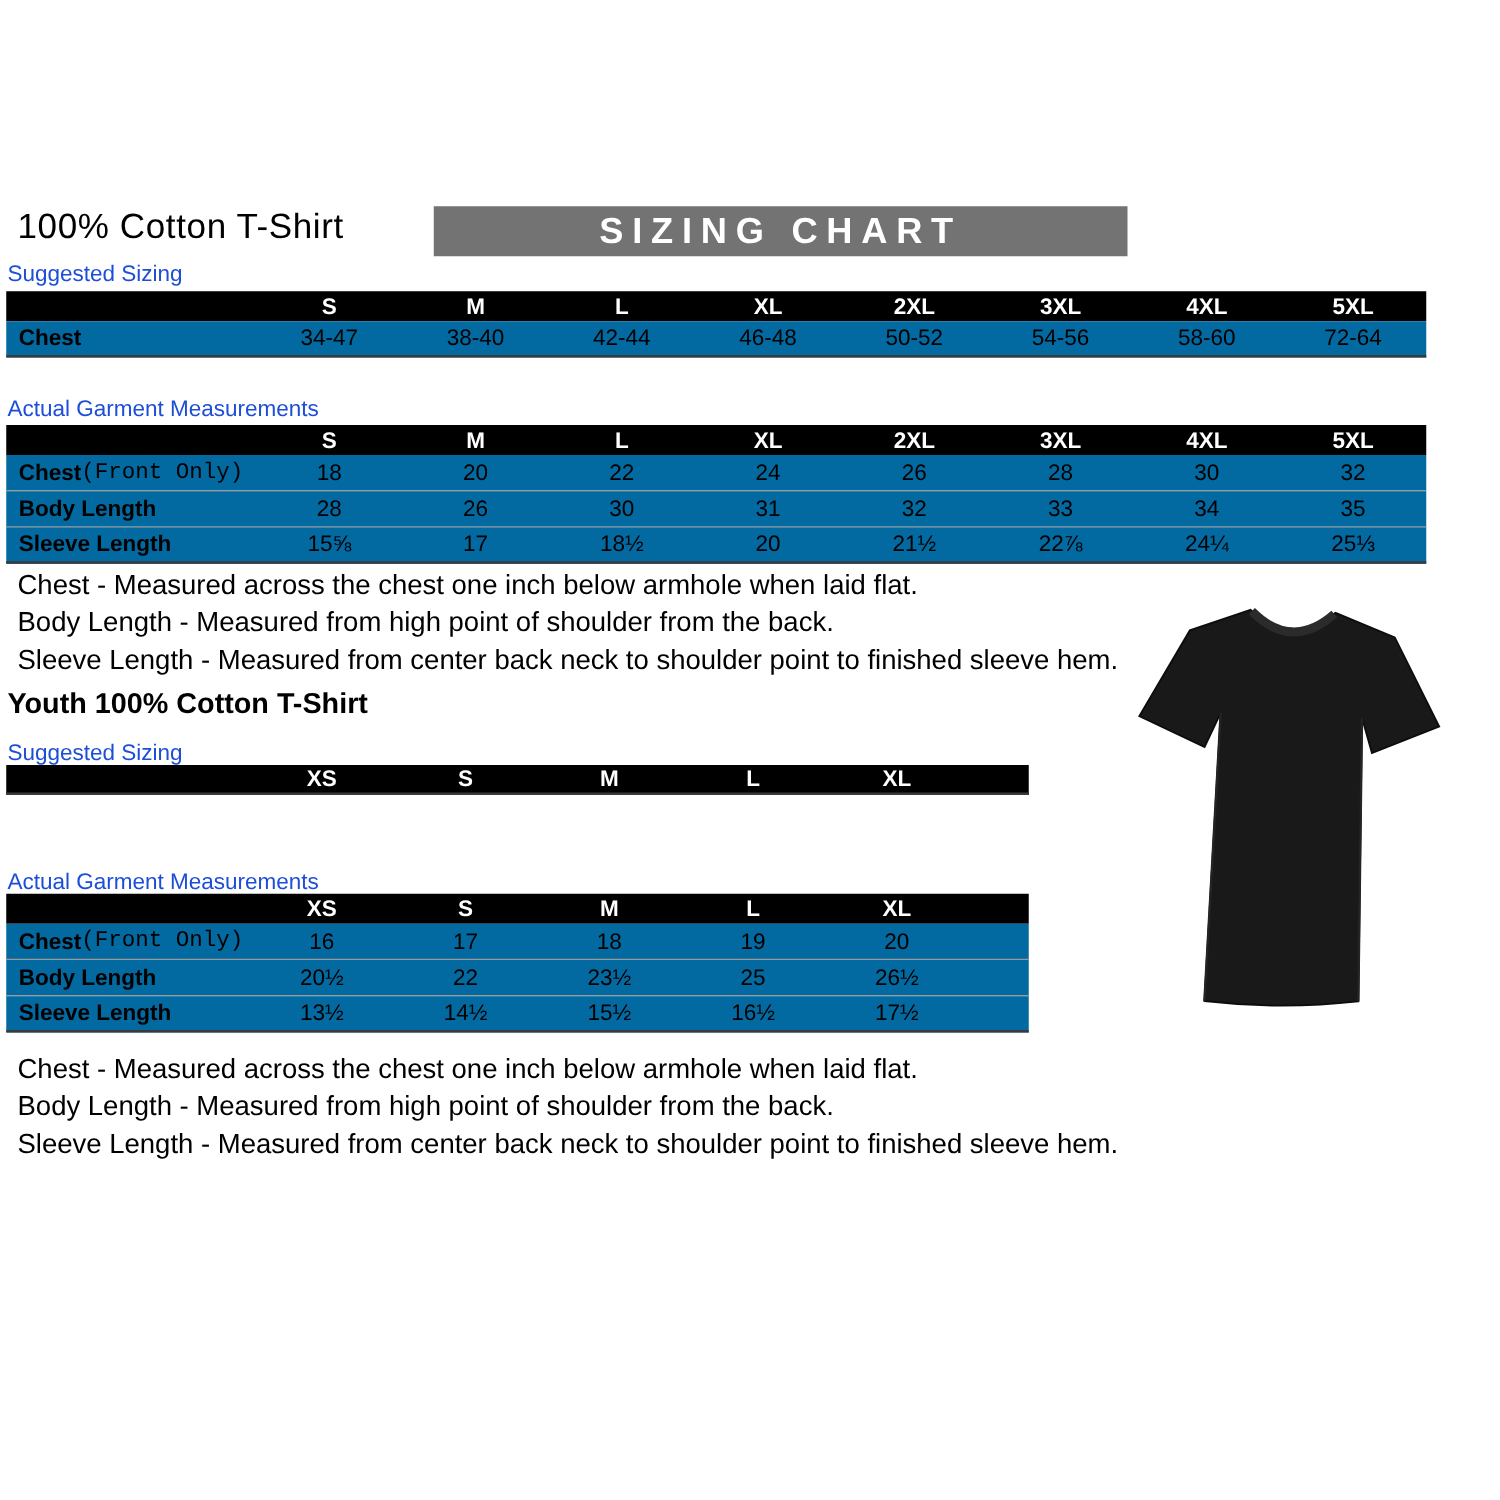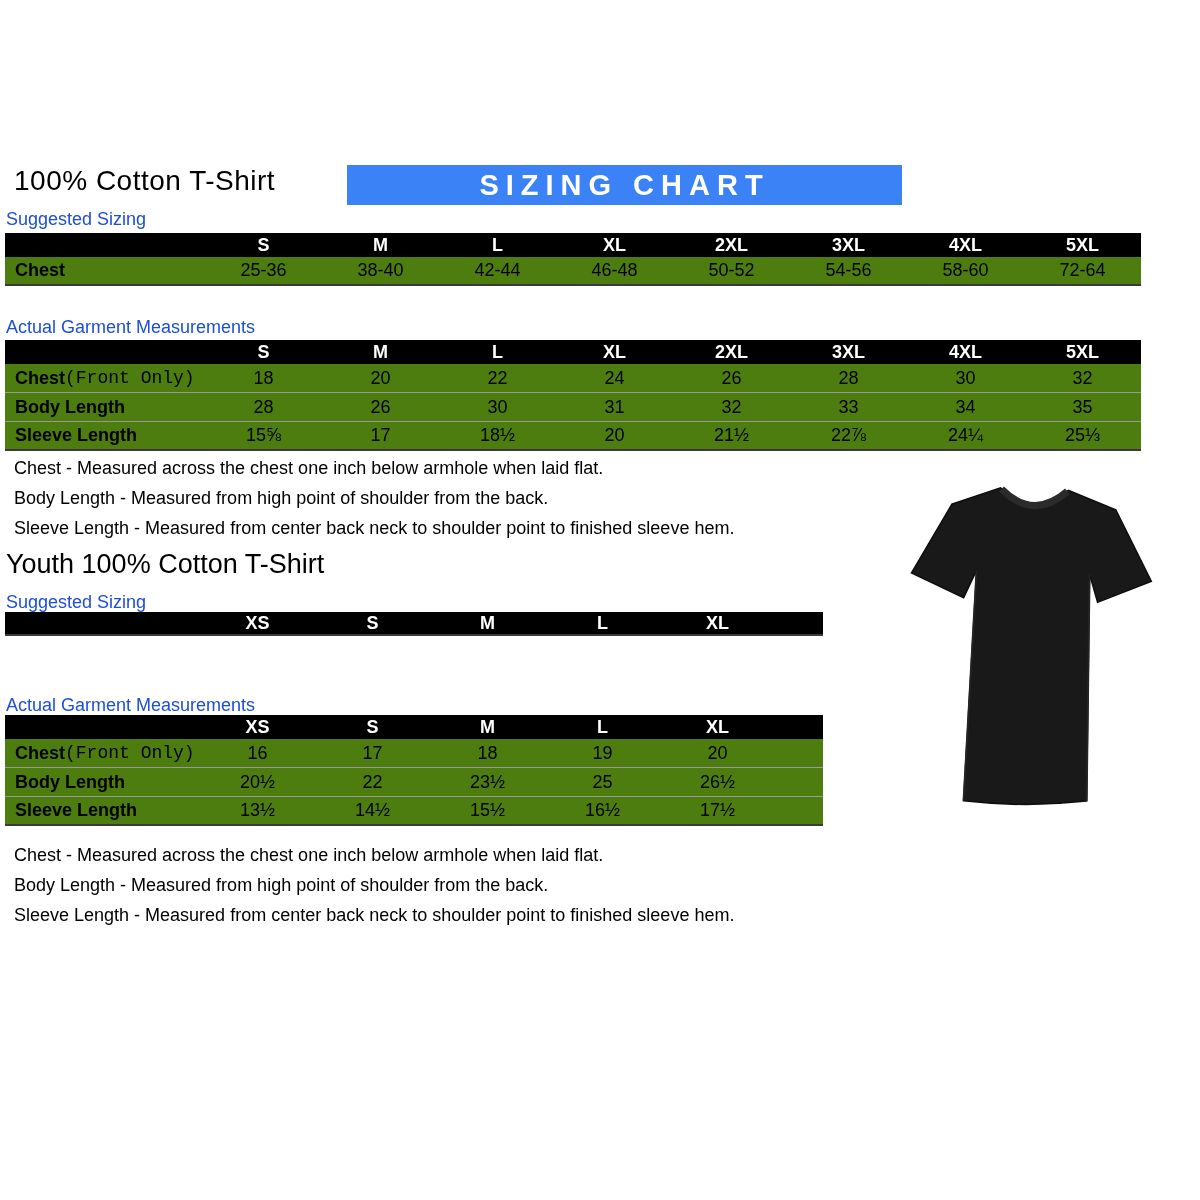--- a/index.html
+++ b/index.html
@@ -8,50 +8,50 @@
     width:1200px; height:1200px;
     font-family:"Liberation Sans", sans-serif;
     color:#000;
   }
   .sheet { position:relative; width:1200px; height:1200px; overflow:hidden; background:#fff; }
   .abs { position:absolute; }
 
   .title-adult { left:14px; top:165px; font-size:28px; font-weight:400; letter-spacing:0.5px; }
   .banner {
     left:347px; top:165px; width:555px; height:40px;
-    background:#3b82f6; color:#fff;
+    background:#737373; color:#fff;
     display:flex; align-items:center; justify-content:center;
     font-size:29px; font-weight:bold; letter-spacing:7px;
   }
-  .title-youth { left:6px; top:549px; font-size:27px; font-weight:normal; }
+  .title-youth { left:6px; top:549px; font-size:23px; font-weight:bold; }
 
   .sec-label { font-size:18px; color:#1d4ed8; }
 
   .tbl { position:absolute; left:5px; }
-  .tr { display:flex; align-items:stretch; background:#4d7c0f; border-bottom:1px solid #9a9a9a; }
+  .tr { display:flex; align-items:stretch; background:#0369a1; border-bottom:1px solid #9a9a9a; }
   .tr.head { background:#000; color:#fff; border-bottom:none; }
   .tbl .tr:last-child { border-bottom:2px solid #3a3a3a; }
 
   .adult-tbl .tr { width:1136px; height:29px; }
   .adult-tbl .tr.head { height:24px; }
   .youth-tbl .tr { width:818px; height:29px; }
   .youth-tbl .tr.head { height:24px; }
 
   .lbl { display:flex; align-items:center; padding-left:10px; font-weight:bold; font-size:18px; white-space:nowrap; }
   .adult-tbl .lbl { width:200px; }
   .youth-tbl .lbl { width:195px; }
   .sfx { font-weight:normal;font-family:Liberation Mono, monospace; }
 
   .c { display:flex; align-items:center; justify-content:center; font-size:18px; }
   .adult-tbl .c { width:117px; }
   .youth-tbl .c { width:115px; }
   .tr.head .c { font-weight:bold; font-size:18px; }
 
   .notes { position:absolute; left:14px; }
-  .note { height:30px; line-height:30px; font-size:18px; white-space:nowrap; }
+  .note { height:30px; line-height:30px; font-size:22px; white-space:nowrap; }
 
   .tee { left:893px; top:476px; width:272px; height:340px; }
   .tee svg { width:100%; height:100%; transform:rotate(2deg); }
 </style>
 </head>
 <body>
 
 <div class="sheet">
 
   <div class="abs title-adult">100% Cotton T-Shirt</div>
@@ -68,21 +68,21 @@
       <div class="c">XL</div>
       <div class="c">2XL</div>
       <div class="c">3XL</div>
       <div class="c">4XL</div>
       <div class="c">5XL</div>
     </div>
     <div class="tr">
       <div class="lbl">
           <span>Chest</span>
         </div>
-      <div class="c">25-36</div>
+      <div class="c">34-47</div>
       <div class="c">38-40</div>
       <div class="c">42-44</div>
       <div class="c">46-48</div>
       <div class="c">50-52</div>
       <div class="c">54-56</div>
       <div class="c">58-60</div>
       <div class="c">72-64</div>
     </div>
   </div>
 

